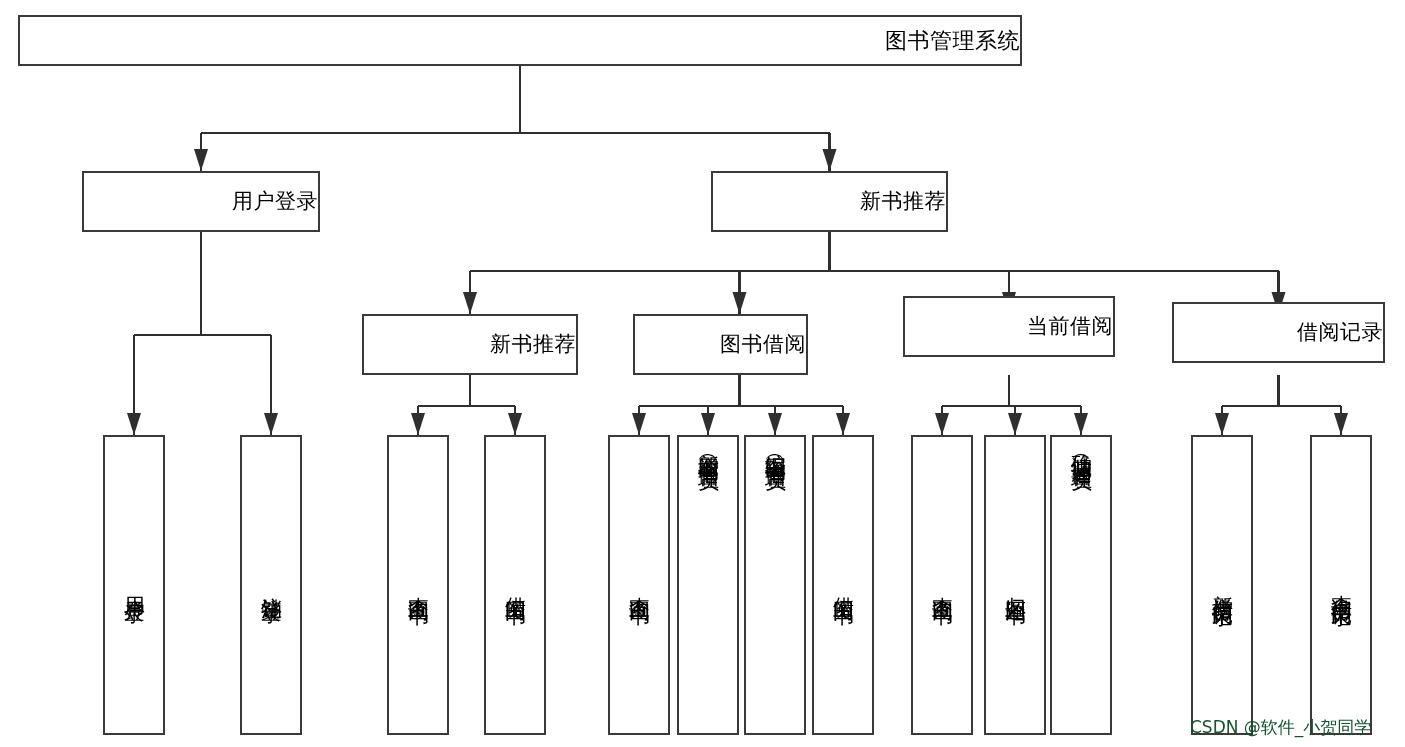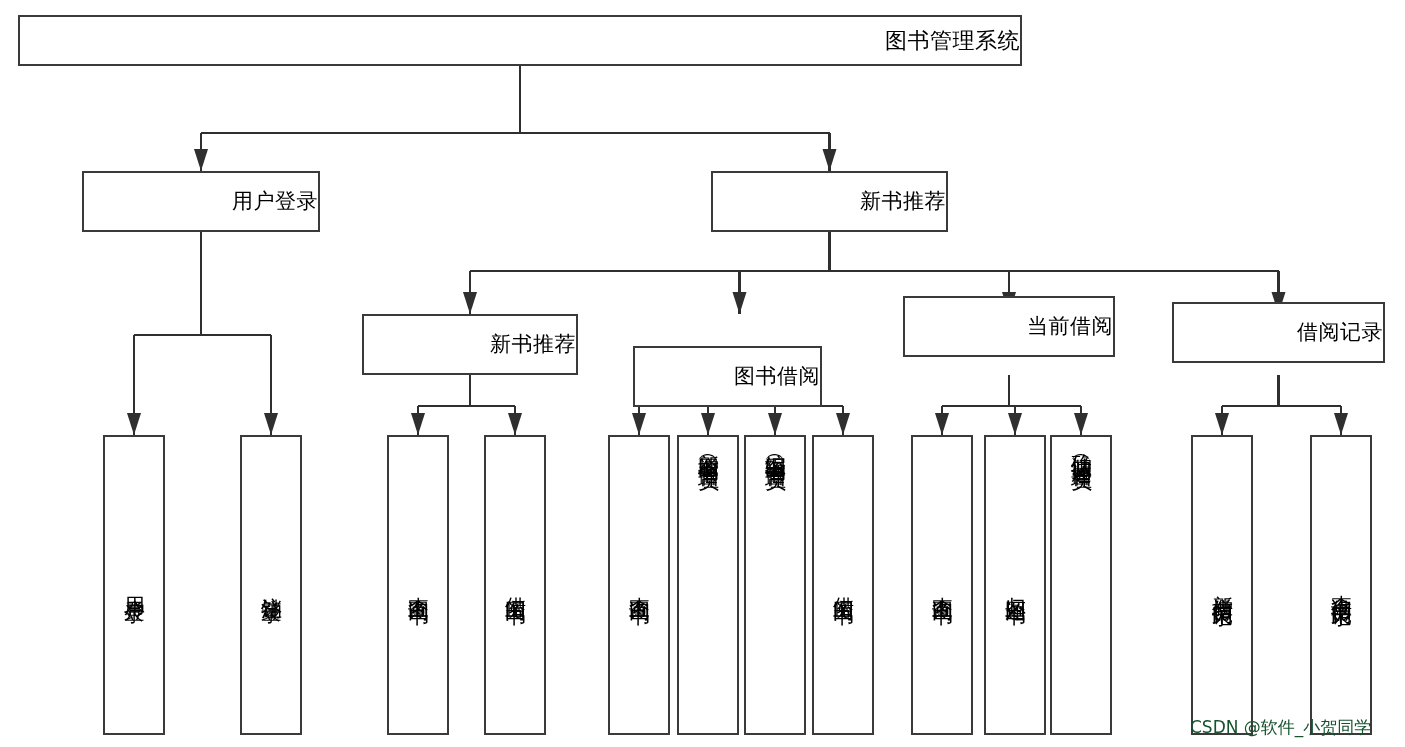--- a/index.html
+++ b/index.html
@@ -142,21 +142,21 @@
   <div class="node horizontal" style="left: 82px; top: 171px; width: 238px; height: 61px;">
     <span class="label">用户登录</span>
   </div>
   <div class="node horizontal" style="left: 711px; top: 171px; width: 237px; height: 61px;">
     <span class="label">新书推荐</span>
   </div>
 
   <div class="node horizontal" style="left: 362px; top: 314px; width: 216px; height: 61px;">
     <span class="label">新书推荐</span>
   </div>
-  <div class="node horizontal" style="left: 633px; top: 314px; width: 189px; height: 61px; margin-top: 32px;">
+  <div class="node horizontal" style="left: 633px; top: 314px; width: 175px; height: 61px;">
     <span class="label">图书借阅</span>
   </div>
   <div class="node horizontal" style="left: 903px; top: 296px; width: 212px; height: 61px;">
     <span class="label">当前借阅</span>
   </div>
   <div class="node horizontal" style="left: 1172px; top: 302px; width: 213px; height: 61px;">
     <span class="label">借阅记录</span>
   </div>
 
   <div class="node vertical center" style="left: 103px; top: 435px; width: 62px; height: 300px;">

